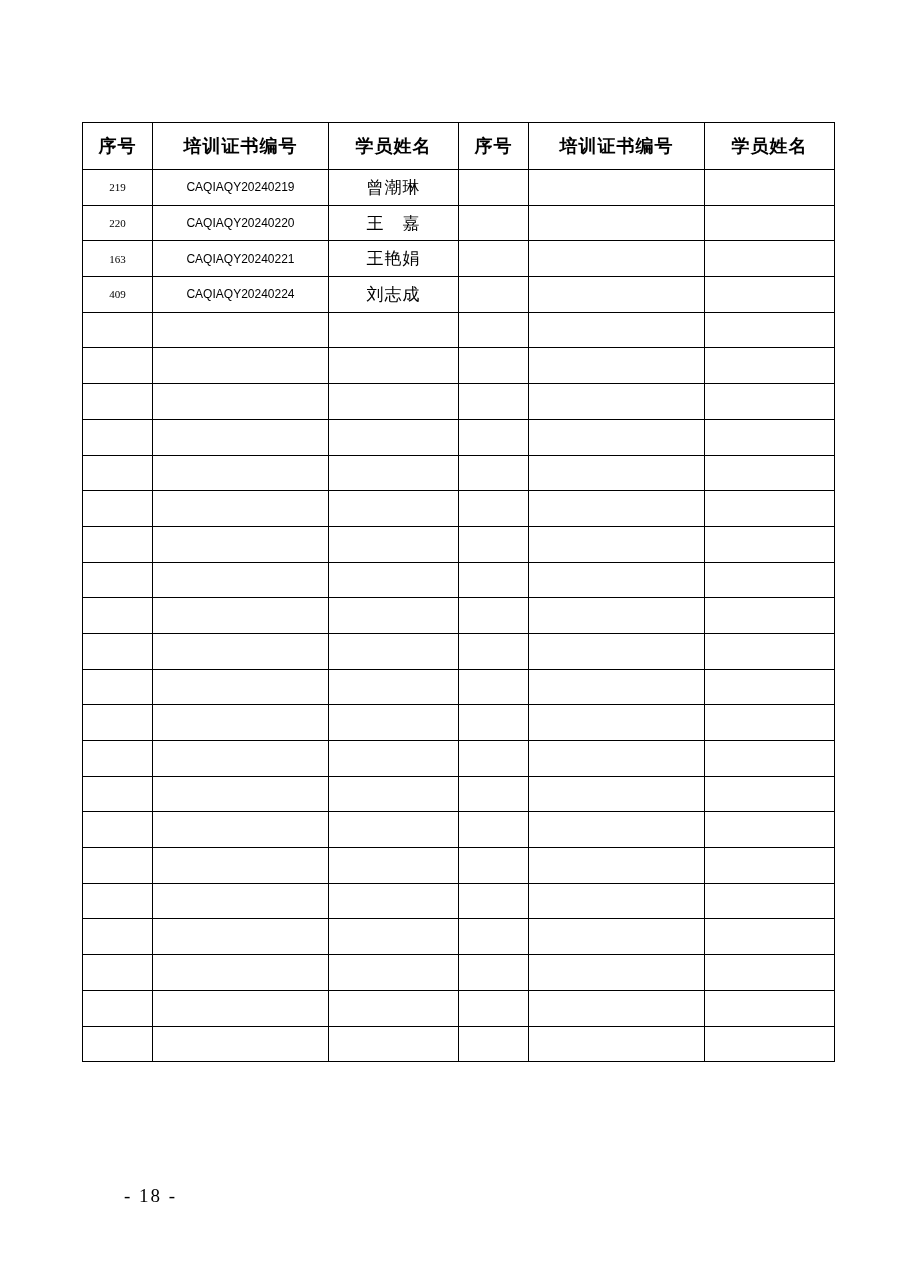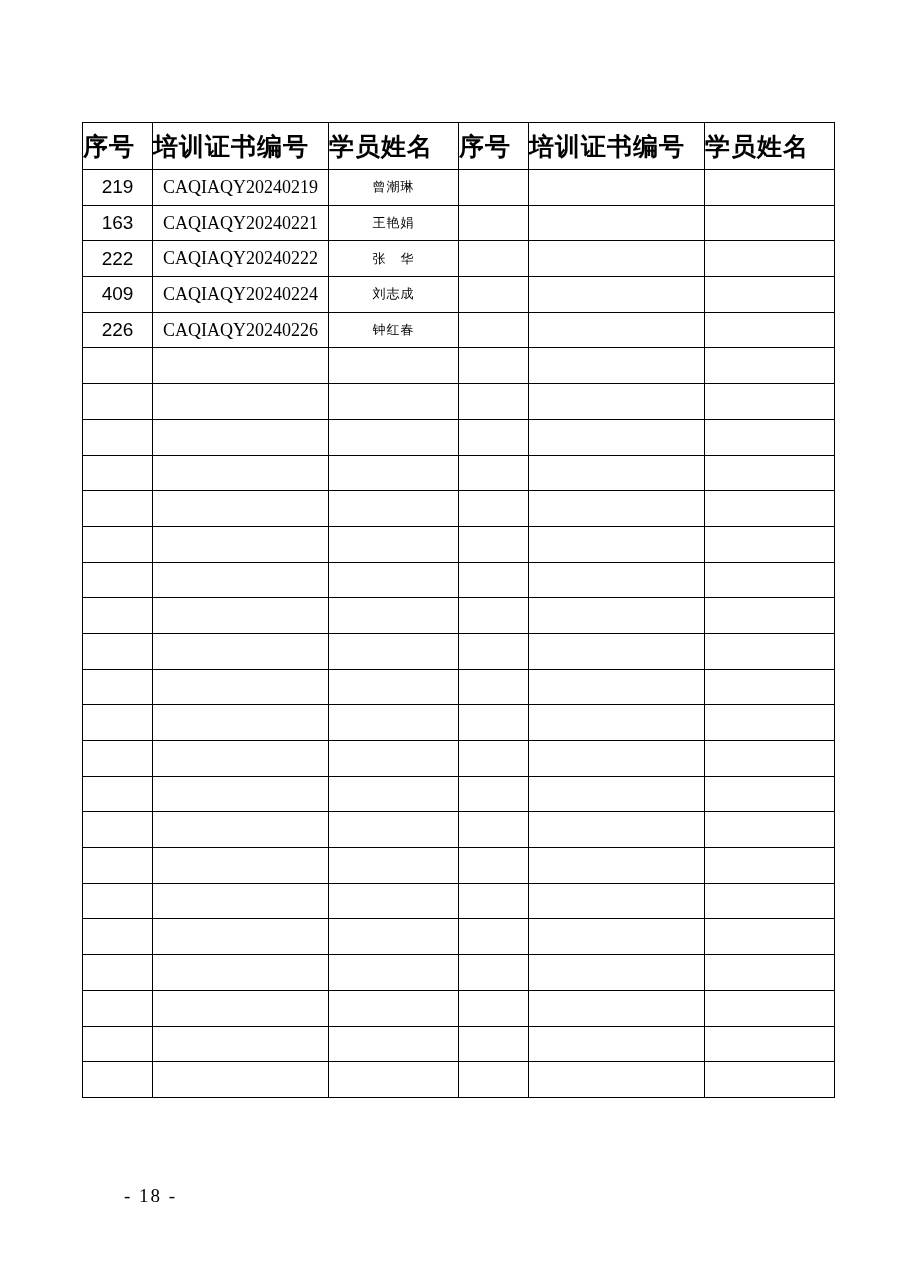--- a/index.html
+++ b/index.html
@@ -37,46 +37,46 @@
   table.cert-table col.c-cert  { width: 176px; }
   table.cert-table col.c-name  { width: 130px; }
   table.cert-table th, table.cert-table td {
     border: 1px solid #000000;
     padding: 0;
     margin: 0;
   }
   table.cert-table thead th {
     height: 46px;
     font-family: Liberation Serif, serif;
-    font-size: 25px;
+    font-size: 18px;
     font-weight: bold;
     letter-spacing: 1px;
-    text-align: left;
+    text-align: center;
     vertical-align: middle;
   }
   table.cert-table tbody td {
     height: 34.7px;
     text-align: center;
     vertical-align: middle;
     font-size: 14px;
     font-family: "Liberation Sans", sans-serif;
   }
   table.cert-table tbody td.seq-cell {
+    font-family: Liberation Serif, serif;
+    font-size: 11px;
+  }
+  table.cert-table tbody td.cert-cell {
     font-family: Liberation Sans, sans-serif;
-    font-size: 19px;
-  }
-  table.cert-table tbody td.cert-cell {
-    font-family: Liberation Serif, serif;
-    font-size: 18px;
+    font-size: 12px;
     letter-spacing: 0px;
     margin-left: 36px;
   }
   table.cert-table tbody td.name-cell {
     font-family: "Liberation Serif", serif;
-    font-size: 13px;
+    font-size: 17px;
     letter-spacing: 1px;
   }
   .page-number {
     position: absolute;
     left: 124px;
     top: 1185px;
     font-family: "Liberation Serif", serif;
     font-size: 19px;
     letter-spacing: 2px;
   }
@@ -109,52 +109,44 @@
       <tbody id="table-body">
           <tr>
             <td class="seq-cell">219</td>
             <td class="cert-cell">CAQIAQY20240219</td>
             <td class="name-cell">曾潮琳</td>
             <td class="seq-cell"></td>
             <td class="cert-cell"></td>
             <td class="name-cell"></td>
           </tr>
           <tr>
+            <td class="seq-cell">220</td>
+            <td class="cert-cell">CAQIAQY20240220</td>
+            <td class="name-cell">王　嘉</td>
+            <td class="seq-cell"></td>
+            <td class="cert-cell"></td>
+            <td class="name-cell"></td>
+          </tr>
+          <tr>
             <td class="seq-cell">163</td>
             <td class="cert-cell">CAQIAQY20240221</td>
             <td class="name-cell">王艳娟</td>
             <td class="seq-cell"></td>
             <td class="cert-cell"></td>
             <td class="name-cell"></td>
           </tr>
           <tr>
-            <td class="seq-cell">222</td>
-            <td class="cert-cell">CAQIAQY20240222</td>
-            <td class="name-cell">张　华</td>
-            <td class="seq-cell"></td>
-            <td class="cert-cell"></td>
-            <td class="name-cell"></td>
-          </tr>
-          <tr>
             <td class="seq-cell">409</td>
             <td class="cert-cell">CAQIAQY20240224</td>
             <td class="name-cell">刘志成</td>
             <td class="seq-cell"></td>
             <td class="cert-cell"></td>
             <td class="name-cell"></td>
           </tr>
           <tr>
-            <td class="seq-cell">226</td>
-            <td class="cert-cell">CAQIAQY20240226</td>
-            <td class="name-cell">钟红春</td>
-            <td class="seq-cell"></td>
-            <td class="cert-cell"></td>
-            <td class="name-cell"></td>
-          </tr>
-          <tr>
             <td class="seq-cell"></td>
             <td class="cert-cell"></td>
             <td class="name-cell"></td>
             <td class="seq-cell"></td>
             <td class="cert-cell"></td>
             <td class="name-cell"></td>
           </tr>
           <tr>
             <td class="seq-cell"></td>
             <td class="cert-cell"></td>

